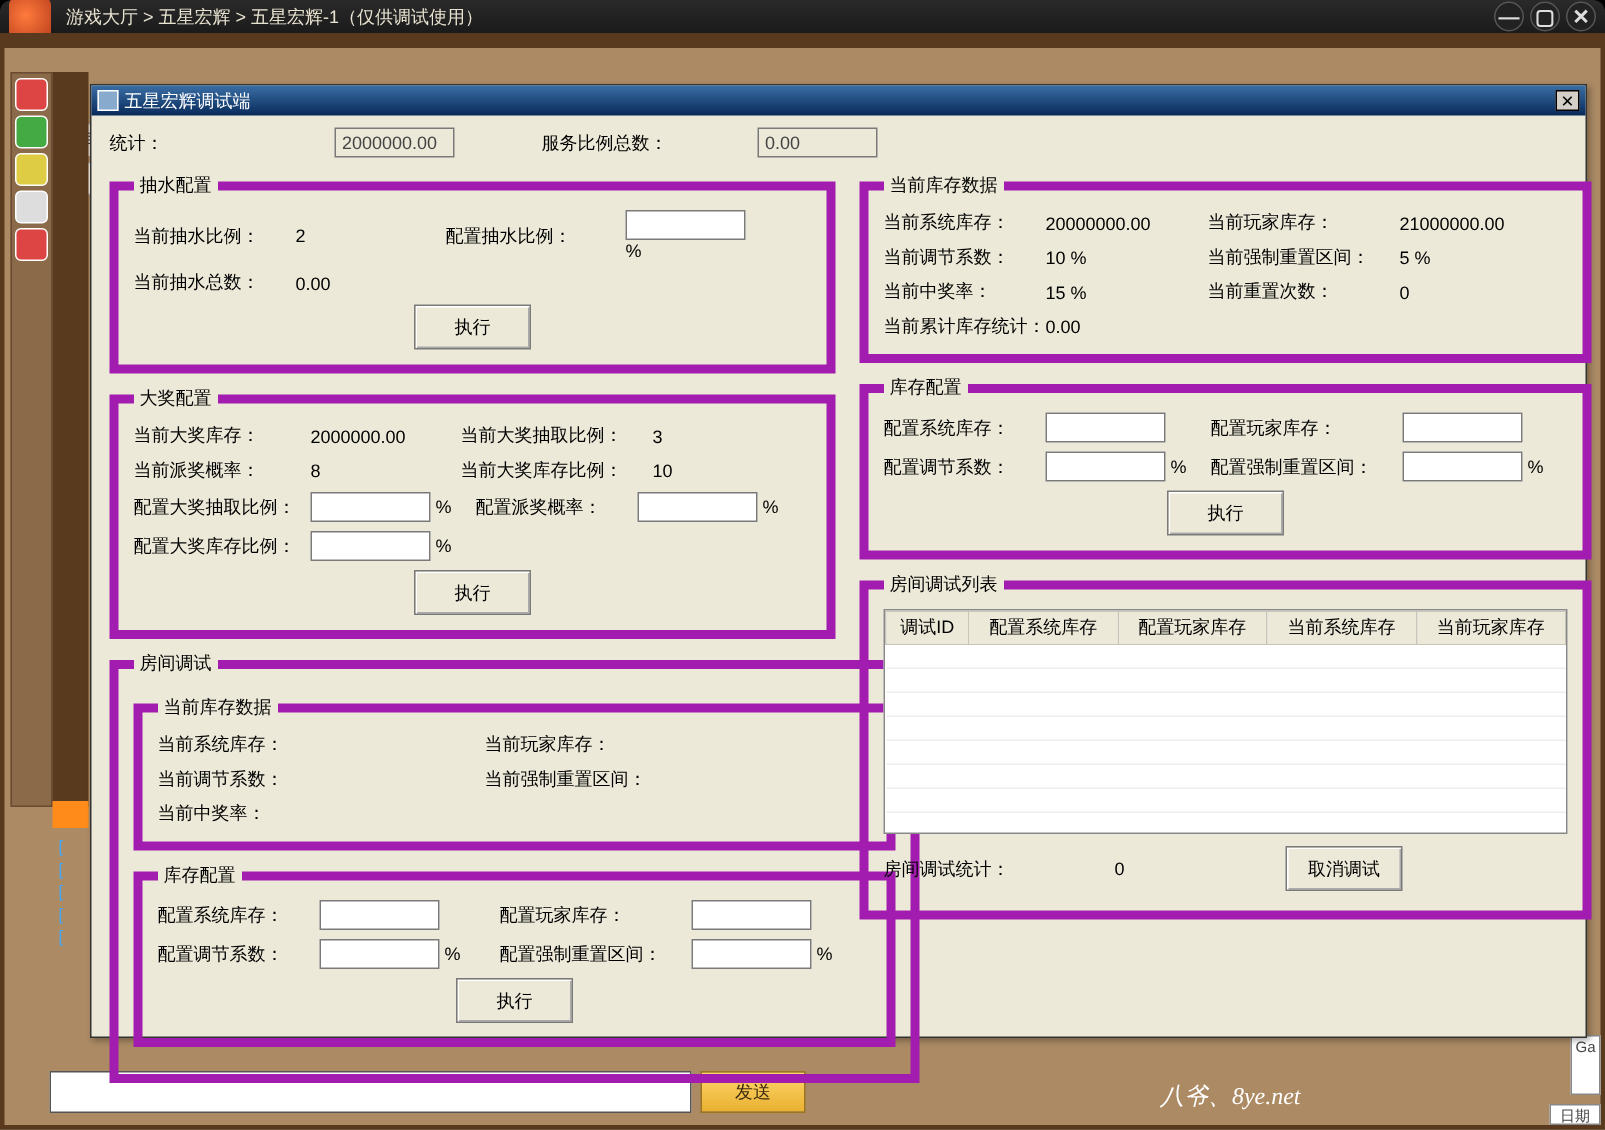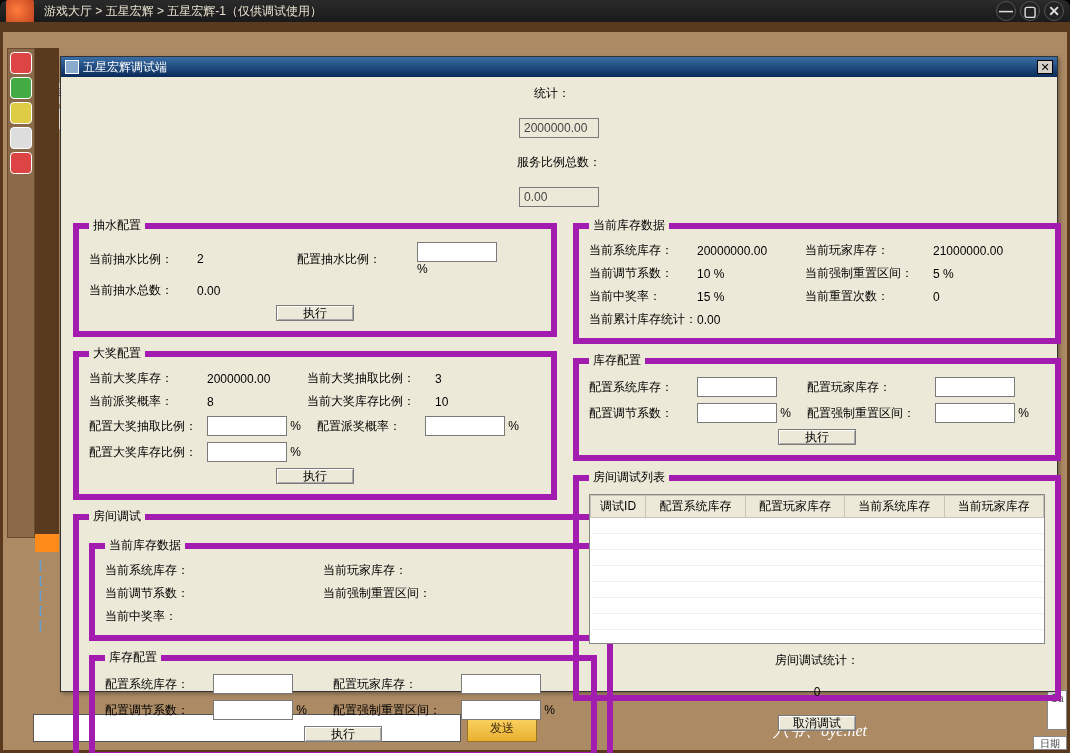--- a/index.html
+++ b/index.html
@@ -38,29 +38,29 @@
 .dialog { position: absolute; left: 60px; top: 56px; width: 998px; height: 636px; background: #ece9d8; border: 1px solid #333; box-shadow: 2px 2px 4px rgba(0,0,0,.3); }
 .dlg-title { height: 20px; background: linear-gradient(#3a6ea5,#082a5a); color: #fff; display: flex; align-items: center; padding: 0 4px; }
 .dlg-title .icon { width: 14px; height: 14px; background: #8ac; border: 1px solid #fff; margin-right: 4px; }
 .dlg-close { margin-left: auto; width: 16px; height: 14px; background: #d4d0c8; border: 1px solid #000; color: #000; display: flex; align-items: center; justify-content: center; font-size: 11px; cursor: pointer; }
 
 .tabs { display: flex; margin: 6px 6px 0 6px; border-bottom: 1px solid #999; }
 .tab { padding: 2px 6px; border: 1px solid #999; border-bottom: none; margin-right: -1px; background: #ece9d8; cursor: pointer; color: #333; }
 .tab.active { background: #ece9d8; position: relative; top: 1px; }
 
 .dlg-body { padding: 8px 12px; color: #000; }
-.row { display: flex; align-items: center; gap: 8px; margin-bottom: 6px; flex-direction: column; }
+.row { display: flex; align-items: center; gap: 20px; margin-bottom: 6px; }
 .lbl { min-width: 100px; }
 .ro-input { width: 80px; height: 20px; border: 1px solid #7a7a7a; background: #ece9d8; padding: 0 4px; color: #444; display: inline-flex; align-items: center; }
 .tx-input { width: 80px; height: 20px; border: 1px solid #7a7a7a; background: #fff; }
 
 fieldset { border: 6px solid #a21caf; margin: 4px 0 8px 0; padding: 8px 10px 10px 10px; }
 legend { padding: 0 4px; color: #000; }
 
-.btn { width: 78px; height: 16px; background: #ece9d8; border: 1px solid #7a7a7a; box-shadow: inset 1px 1px #fff, inset -1px -1px #aaa; cursor: pointer; display: inline-flex; align-items: center; justify-content: center; }
+.btn { width: 78px; height: 30px; background: #ece9d8; border: 1px solid #7a7a7a; box-shadow: inset 1px 1px #fff, inset -1px -1px #aaa; cursor: pointer; display: inline-flex; align-items: center; justify-content: center; }
 
 .two-col { display: flex; gap: 16px; }
 .col-l { width: 484px; }
 .col-r { flex: 1; }
 .kv2 { display: grid; grid-template-columns: 108px 100px 120px 80px; row-gap: 6px; align-items: center; }
 
 .table-wrap { border: 1px solid #888; height: 150px; background: #fff; overflow: auto; position: relative; }
 table { width: 100%; border-collapse: collapse; }
 th { background: #ece9d8; border: 1px solid #c8c4b8; font-weight: normal; padding: 2px 4px; text-align: center; height: 18px; position: sticky; top: 0; }
 td { border-bottom: 1px solid #eee; height: 16px; }

